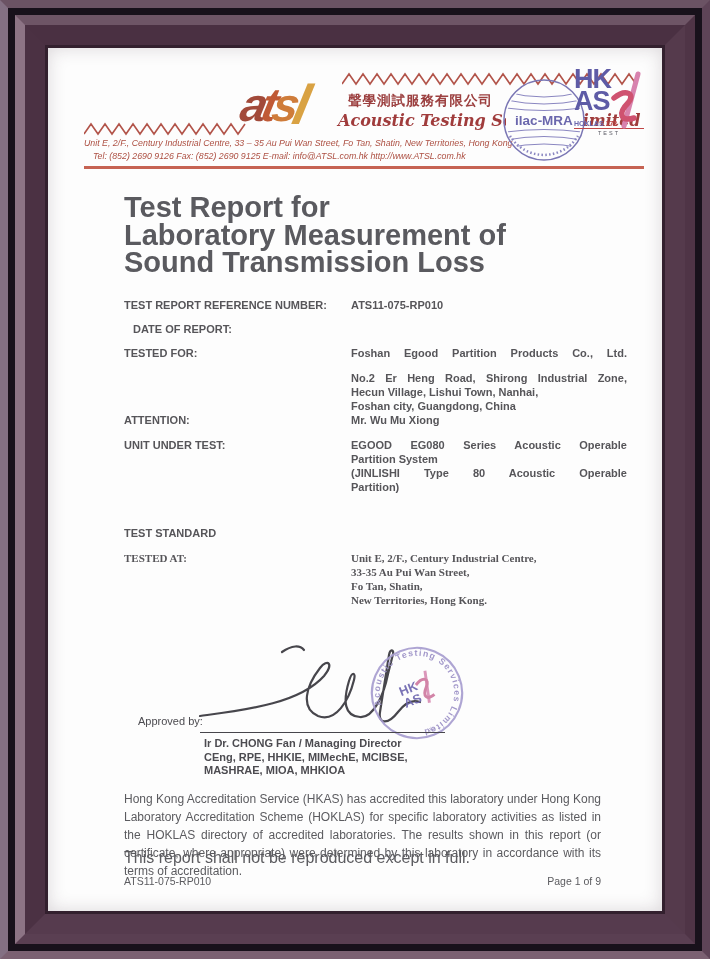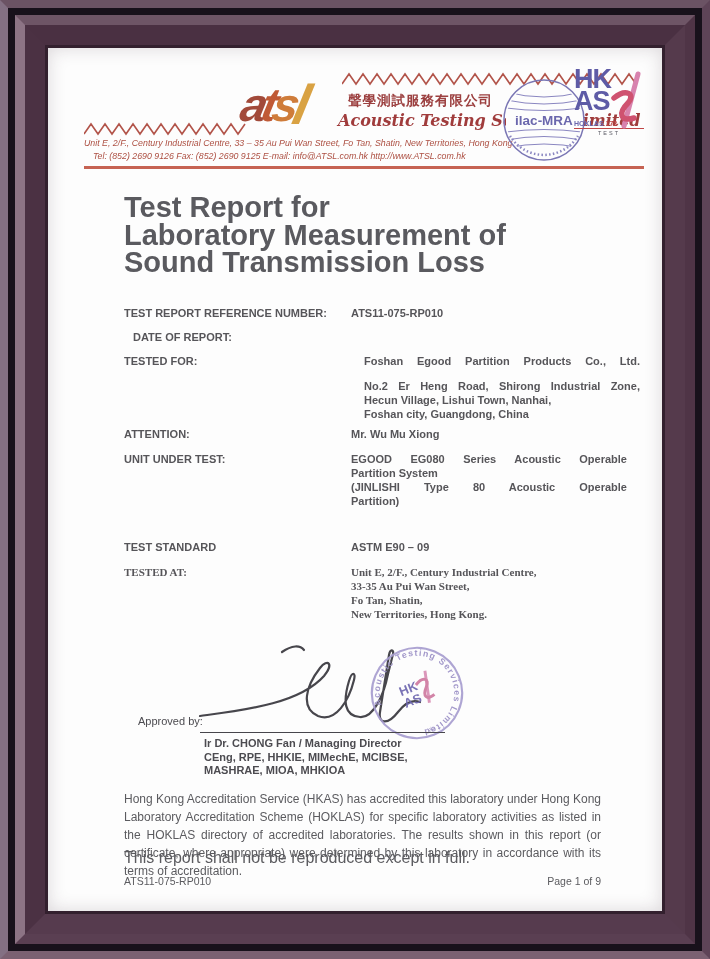--- a/index.html
+++ b/index.html
@@ -105,58 +105,55 @@
           <span>HOKLAS </span><b>173</b>
         </div>
         <div class="hkas-test">TEST</div>
       </div>
 
       <div class="abs title" style="left:76px;top:146px">Test Report for
 Laboratory Measurement of
 Sound Transmission Loss</div>
 
       <div class="abs fields" style="left:76px;top:242px">
-                <div class="field-row" style="margin-top: 16px;">
+                <div class="field-row" style="margin-top: 8px;">
                   <div class="field-label">TEST REPORT REFERENCE NUMBER:</div>
                   <div class="field-value">
                     <div class="line">ATS11-075-RP010</div>
                   </div>
                 </div>
                 <div class="field-row" style="margin-top: 10px; margin-left: 9px;">
                   <div class="field-label">DATE OF REPORT:</div>
                 </div>
-                <div class="field-row" style="margin-top: 10px; gap: 13px;">
+                <div class="field-row" style="margin-top: 10px;">
                   <div class="field-label">TESTED FOR:</div>
                   <div class="field-value">
                     <div class="line justify">Foshan Egood Partition Products Co., Ltd.</div>
                     <div class="line justify" style="margin-top: 11px;">No.2 Er Heng Road, Shirong Industrial Zone,</div>
                     <div class="line">Hecun Village, Lishui Town, Nanhai,</div>
                     <div class="line">Foshan city, Guangdong, China</div>
                   </div>
                 </div>
-                <div class="field-row" style="margin-top: 6px;">
+                <div class="field-row" style="">
                   <div class="field-label">ATTENTION:</div>
                   <div class="field-value">
                     <div class="line">Mr. Wu Mu Xiong</div>
                   </div>
                 </div>
                 <div class="field-row" style="margin-top: 11px;">
                   <div class="field-label">UNIT UNDER TEST:</div>
                   <div class="field-value">
                     <div class="line justify">EGOOD EG080 Series Acoustic Operable</div>
                     <div class="line">Partition System</div>
                     <div class="line justify">(JINLISHI Type 80 Acoustic Operable</div>
                     <div class="line">Partition)</div>
                   </div>
                 </div>
                 <div class="field-row" style="margin-top: 32px;">
                   <div class="field-label">TEST STANDARD</div>
-                  <div class="field-value">
-                    <div class="line">ASTM E90 – 09</div>
-                  </div>
                 </div>
                 <div class="field-row" style="margin-top: 11px; font-family: Liberation Serif, serif;">
                   <div class="field-label">TESTED AT:</div>
                   <div class="field-value">
                     <div class="line">Unit E, 2/F., Century Industrial Centre,</div>
                     <div class="line">33-35 Au Pui Wan Street,</div>
                     <div class="line">Fo Tan, Shatin,</div>
                     <div class="line">New Territories, Hong Kong.</div>
                   </div>
                 </div>

